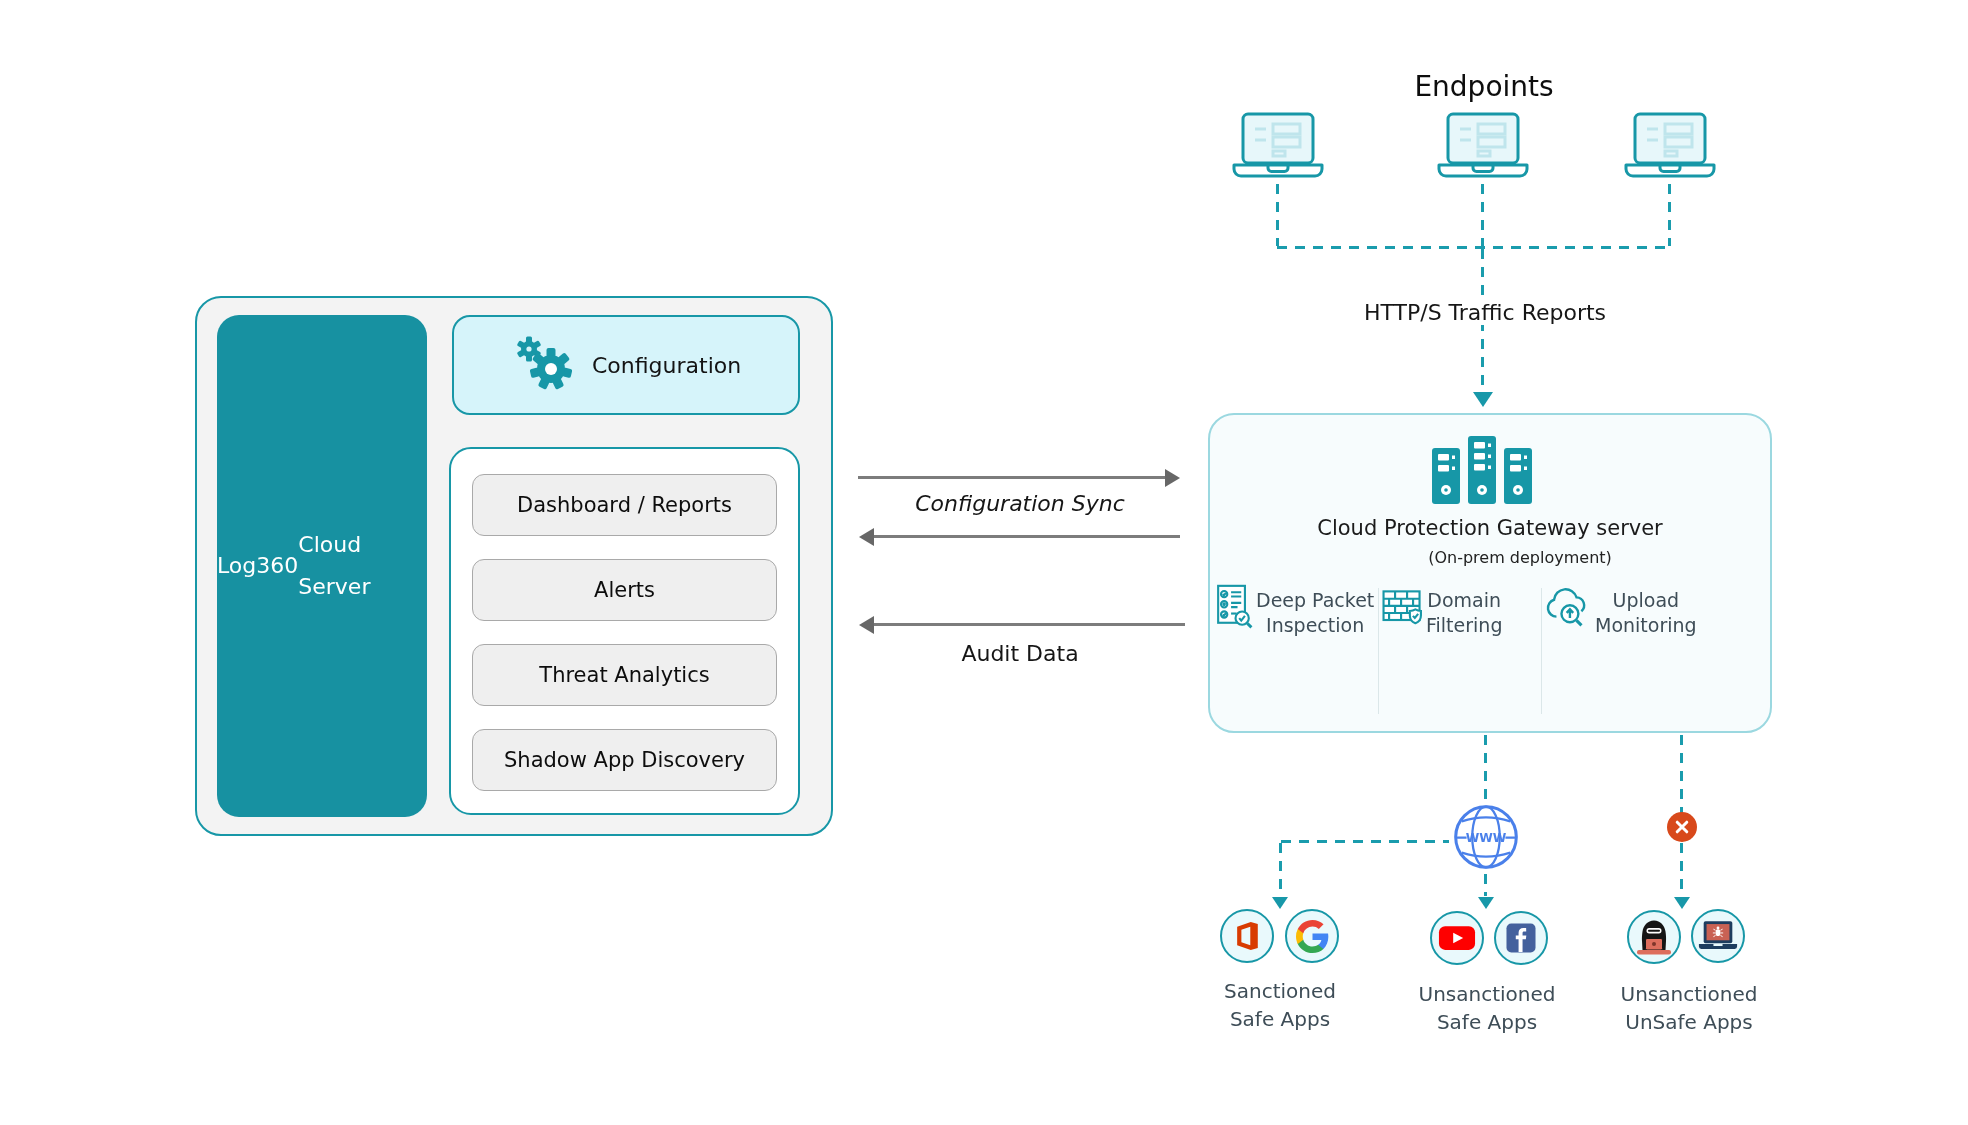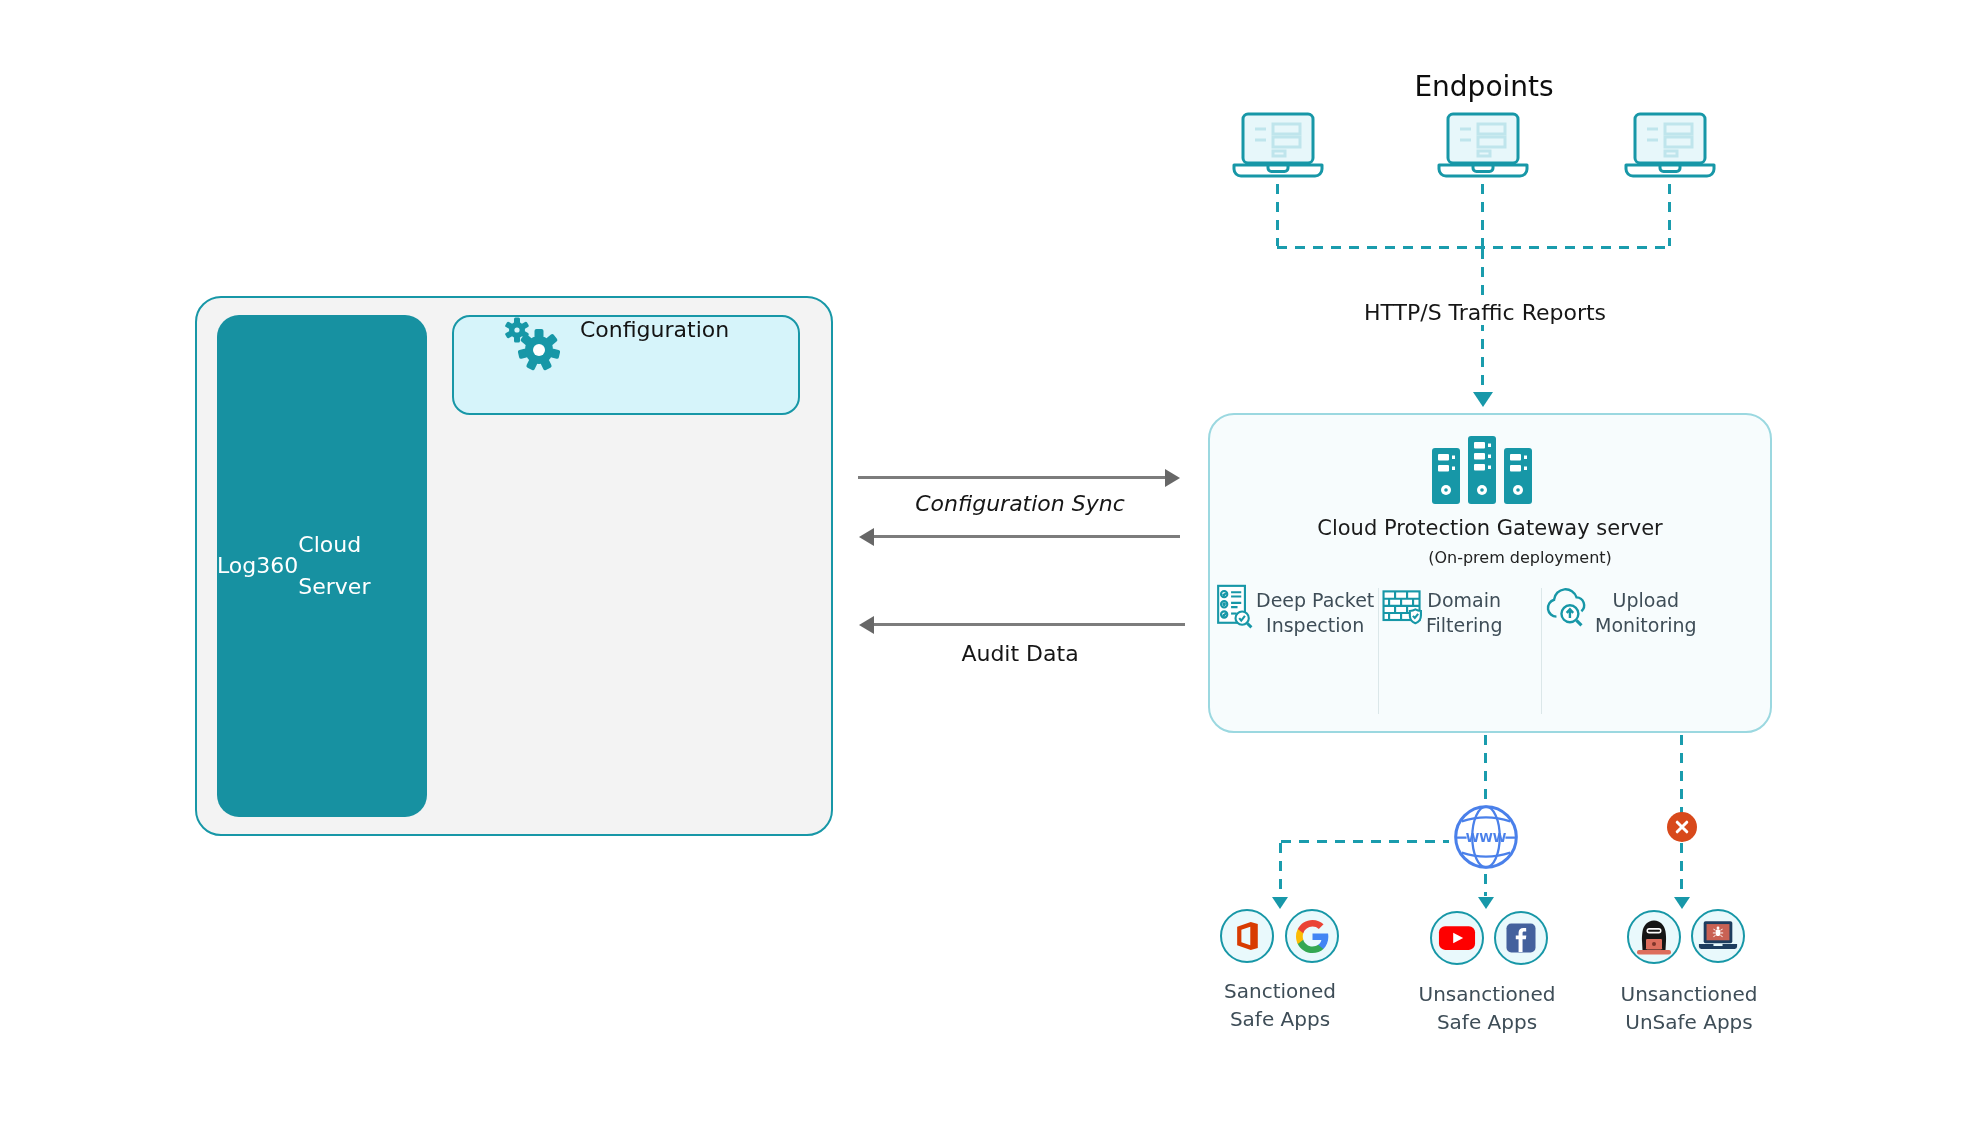--- a/index.html
+++ b/index.html
@@ -8,21 +8,21 @@
   #canvas { position:relative; width:1968px; height:1125px; background:#fff; overflow:hidden; }
 
   
   .outer-box { position:absolute; left:195px; top:296px; width:638px; height:540px;
     background:#f3f3f3; border:2px solid #1797a7; border-radius:26px; }
   .server-panel { position:absolute; left:217px; top:315px; width:210px; height:502px;
     background:#1791a1; border-radius:22px; display:flex; flex-direction:row;
     align-items:center; justify-content:center; color:#fff; font-size:22px; line-height:42px; }
   .config-box { position:absolute; left:452px; top:315px; width:348px; height:100px;
     background:#d6f4fa; border:2px solid #1797a7; border-radius:18px;
-    display:flex; align-items:flex-start; padding-left:48px; gap:20px; font-size:22px; color:#141414; }
+    display:flex; align-items:center; padding-left:60px; gap:20px; font-size:22px; color:#141414; }
   .modules-box { position:absolute; left:449px; top:447px; width:351px; height:368px;
     background:#fff; border:2px solid #1797a7; border-radius:22px;
     display:flex; flex-direction:column; padding:25px 21px 22px; gap:23px; }
   .module-btn { height:62px; background:#efefef; border:1.5px solid #a9a9a9; border-radius:12px;
     display:flex; align-items:center; justify-content:center; font-size:21px; color:#0d0d0d; }
 
   
   .garrow { position:absolute; height:3px; background:#7c7c7c; }
   .garrow.right::after { content:""; position:absolute; right:-14px; top:50%; transform:translateY(-50%);
     border-left:15px solid #676767; border-top:9px solid transparent; border-bottom:9px solid transparent; }
@@ -103,20 +103,26 @@
             <rect x="-4.5" y="-21" width="9" height="9" rx="2" transform="rotate(309)"></rect>
             <circle cx="0" cy="0" r="14"></circle>
             <circle cx="0" cy="0" r="6" fill="#ffffff"></circle>
           </g>
         </g>
       </svg>
     </span>
     <span>Configuration</span>
   </div>
 
+  <div class="modules-box">
+    <div class="module-btn">Dashboard / Reports</div>
+    <div class="module-btn">Alerts</div>
+    <div class="module-btn">Threat Analytics</div>
+    <div class="module-btn">Shadow App Discovery</div>
+  </div>
 
   <div class="garrow right" style="left:858px; top:476px; width:308px;"></div>
   <div class="flow-label" style="left:860px; top:491px;font-style:italic;">Configuration Sync</div>
   <div class="garrow left" style="left:873px; top:535px; width:307px;"></div>
 
   <div class="garrow left" style="left:873px; top:623px; width:312px;"></div>
   <div class="flow-label" style="left:860px; top:641px;">Audit Data</div>
 
   <div class="endpoints-title">Endpoints</div>
 

